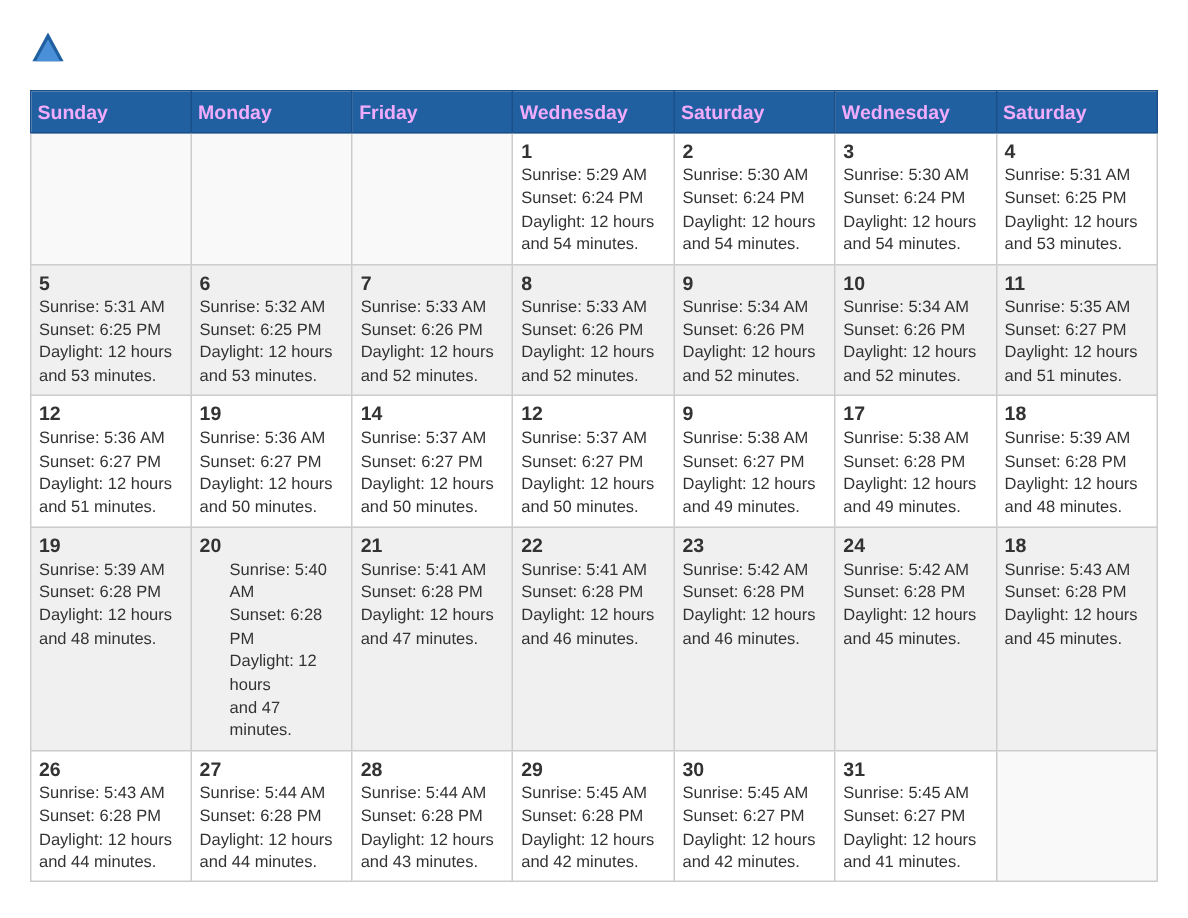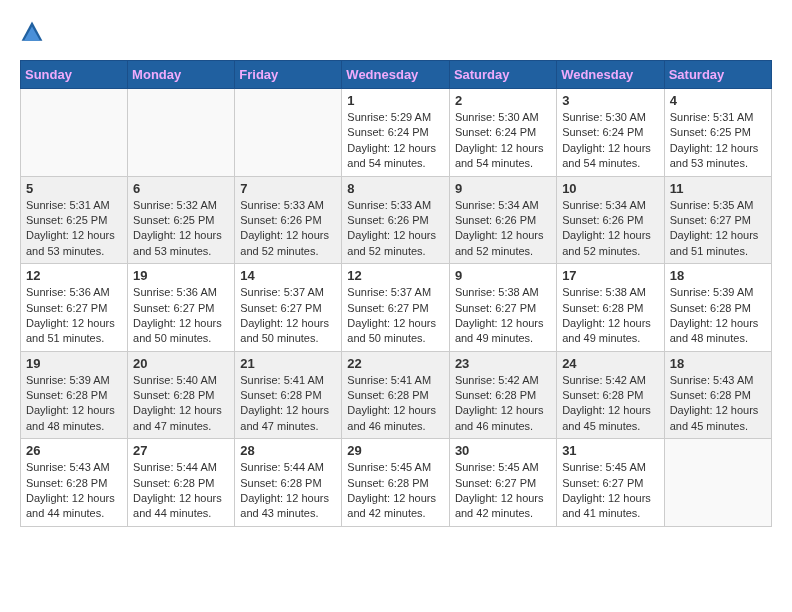--- a/index.html
+++ b/index.html
@@ -260,21 +260,21 @@
       <tr class="row-shaded">
         <td>
           <div class="day-num">19</div>
           <div class="day-info" style="white-space: pre-line;">Sunrise: 5:39 AM
 Sunset: 6:28 PM
 Daylight: 12 hours
 and 48 minutes.</div>
         </td>
         <td>
           <div class="day-num">20</div>
-          <div class="day-info" style="white-space: pre-line;">Sunrise: 5:40 AM
+          <div class="day-info" style="white-space: pre-line; margin-left: 20px;">Sunrise: 5:40 AM
 Sunset: 6:28 PM
 Daylight: 12 hours
 and 47 minutes.</div>
         </td>
         <td>
           <div class="day-num">21</div>
           <div class="day-info" style="white-space: pre-line;">Sunrise: 5:41 AM
 Sunset: 6:28 PM
 Daylight: 12 hours
 and 47 minutes.</div>

